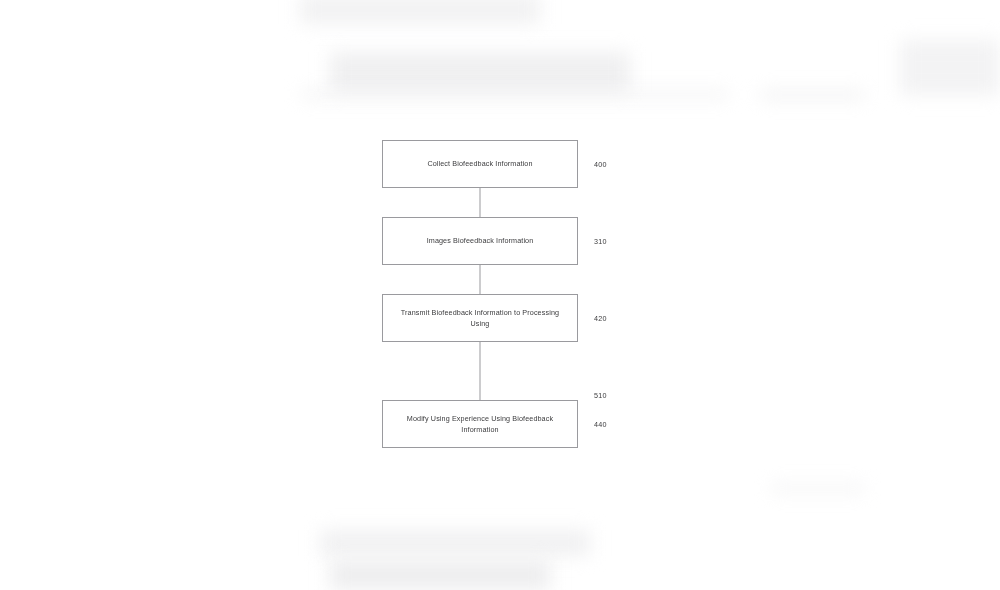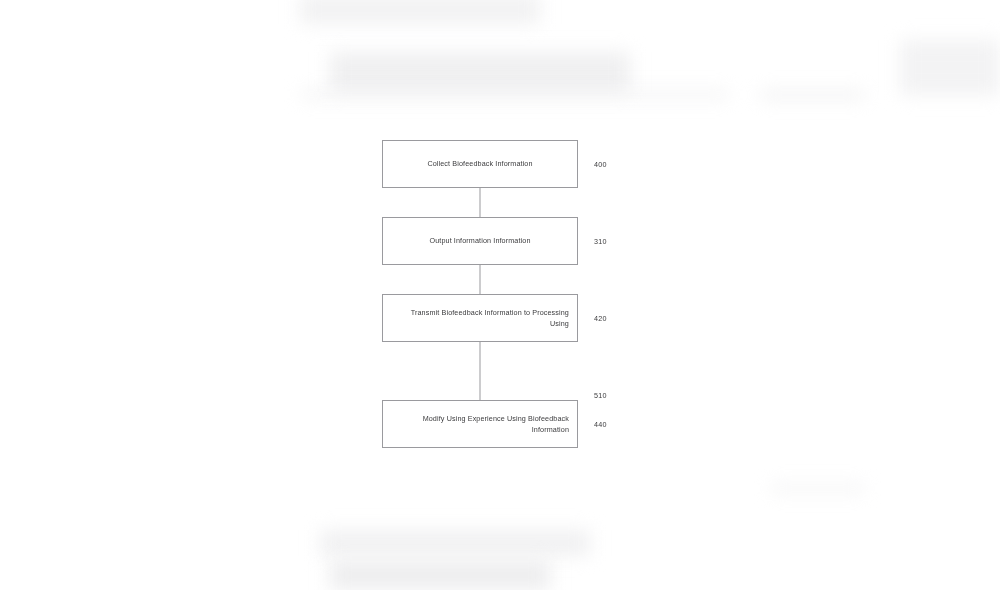--- a/index.html
+++ b/index.html
@@ -52,21 +52,21 @@
     display: flex;
     align-items: center;
     justify-content: center;
     padding: 0 8px;
   }
 
   .step-label {
     font-size: 7.2px;
     line-height: 11.5px;
     color: #3b3b3d;
-    text-align: right;
+    text-align: center;
     letter-spacing: 0.12px;
     white-space: pre-line;
   }
 
   .connector {
     width: 196px;
     height: 29px;
     position: relative;
   }
   .connector::before {
@@ -110,21 +110,21 @@
     <div class="step-box">
       <div class="step-label">Collect Biofeedback Information</div>
     </div>
     <div class="step-ref">400</div>
   </div>
 
   <div class="connector"></div>
 
   <div class="flow-step">
     <div class="step-box">
-      <div class="step-label">Output Information Information</div>
+      <div class="step-label">Images Biofeedback Information</div>
     </div>
     <div class="step-ref">310</div>
   </div>
 
   <div class="connector"></div>
 
   <div class="flow-step">
     <div class="step-box">
       <div class="step-label">Transmit Biofeedback Information to Processing Using</div>
     </div>

